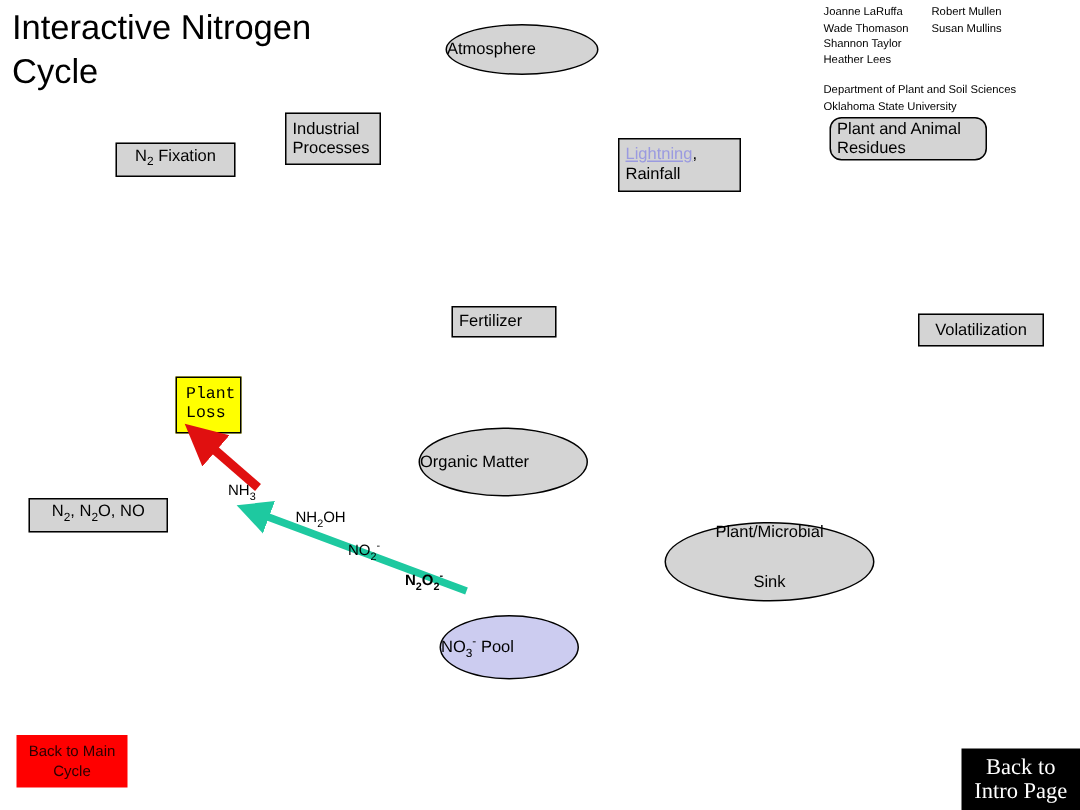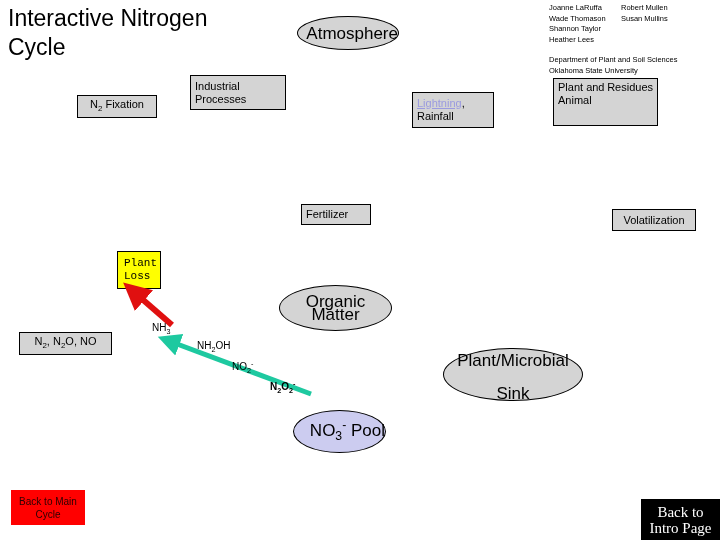--- a/index.html
+++ b/index.html
@@ -72,26 +72,26 @@
   }
 
   
   .ellipse {
     position: absolute;
     box-sizing: border-box;
     background: #d4d4d4;
     border: 1px solid #000000;
     border-radius: 50%;
     color: #000000;
-    font-size: 17px;
+    font-size: 11px;
     line-height: 13px;
     font-family: "Liberation Sans", sans-serif;
     display: flex;
     align-items: center;
-    justify-content: flex-end;
+    justify-content: flex-start;
     text-align: center;
   }
   .ellipse.lavender {
     background: #ccccf0;
   }
 
   
   .node.yellow {
     background: #ffff00;
     border: 1px solid #000000;
@@ -177,35 +177,35 @@
       <span></span>
     </div>
     <div class="credits-dept">Department of Plant and Soil Sciences</div>
     <div>Oklahoma State University</div>
   </div>
 
   <div class="ellipse" style="left:297px; top:16px; width:102px; height:34px;">
     <span>Atmosphere</span>
   </div>
 
-  <div class="node left-align" style="left:190px; top:75px; width:96px; height:35px; flex-direction:column; align-items:flex-start; justify-content:center;">
+  <div class="node left-align" style="left:190px; top:75px; width:64px; height:35px; flex-direction:column; align-items:flex-start; justify-content:center;">
     <span>Industrial</span>
     <span>Processes</span>
   </div>
 
   <div class="node" style="left:77px; top:95px; width:80px; height:23px;">
     <span>N<sub>2</sub> Fixation</span>
   </div>
 
   <div class="node left-align" style="left:412px; top:92px; width:82px; height:36px; flex-direction:column; align-items:flex-start; justify-content:center;">
     <span><span class="linktext">Lightning</span><span>,</span></span>
     <span>Rainfall</span>
   </div>
 
-  <div class="node left-align" style="left:553px; top:78px; width:105px; height:48px; flex-direction:row; align-items:flex-start; justify-content:center;">
+  <div class="node left-align" style="left:553px; top:78px; width:105px; height:29px; flex-direction:column; align-items:flex-start; justify-content:center;border-radius:8px;">
     <span>Plant and Animal</span>
     <span>Residues</span>
   </div>
 
   <div class="node left-align" style="left:301px; top:204px; width:70px; height:21px;">
     <span>Fertilizer</span>
   </div>
 
   <div class="node" style="left:612px; top:209px; width:84px; height:22px;">
     <span>Volatilization</span>

